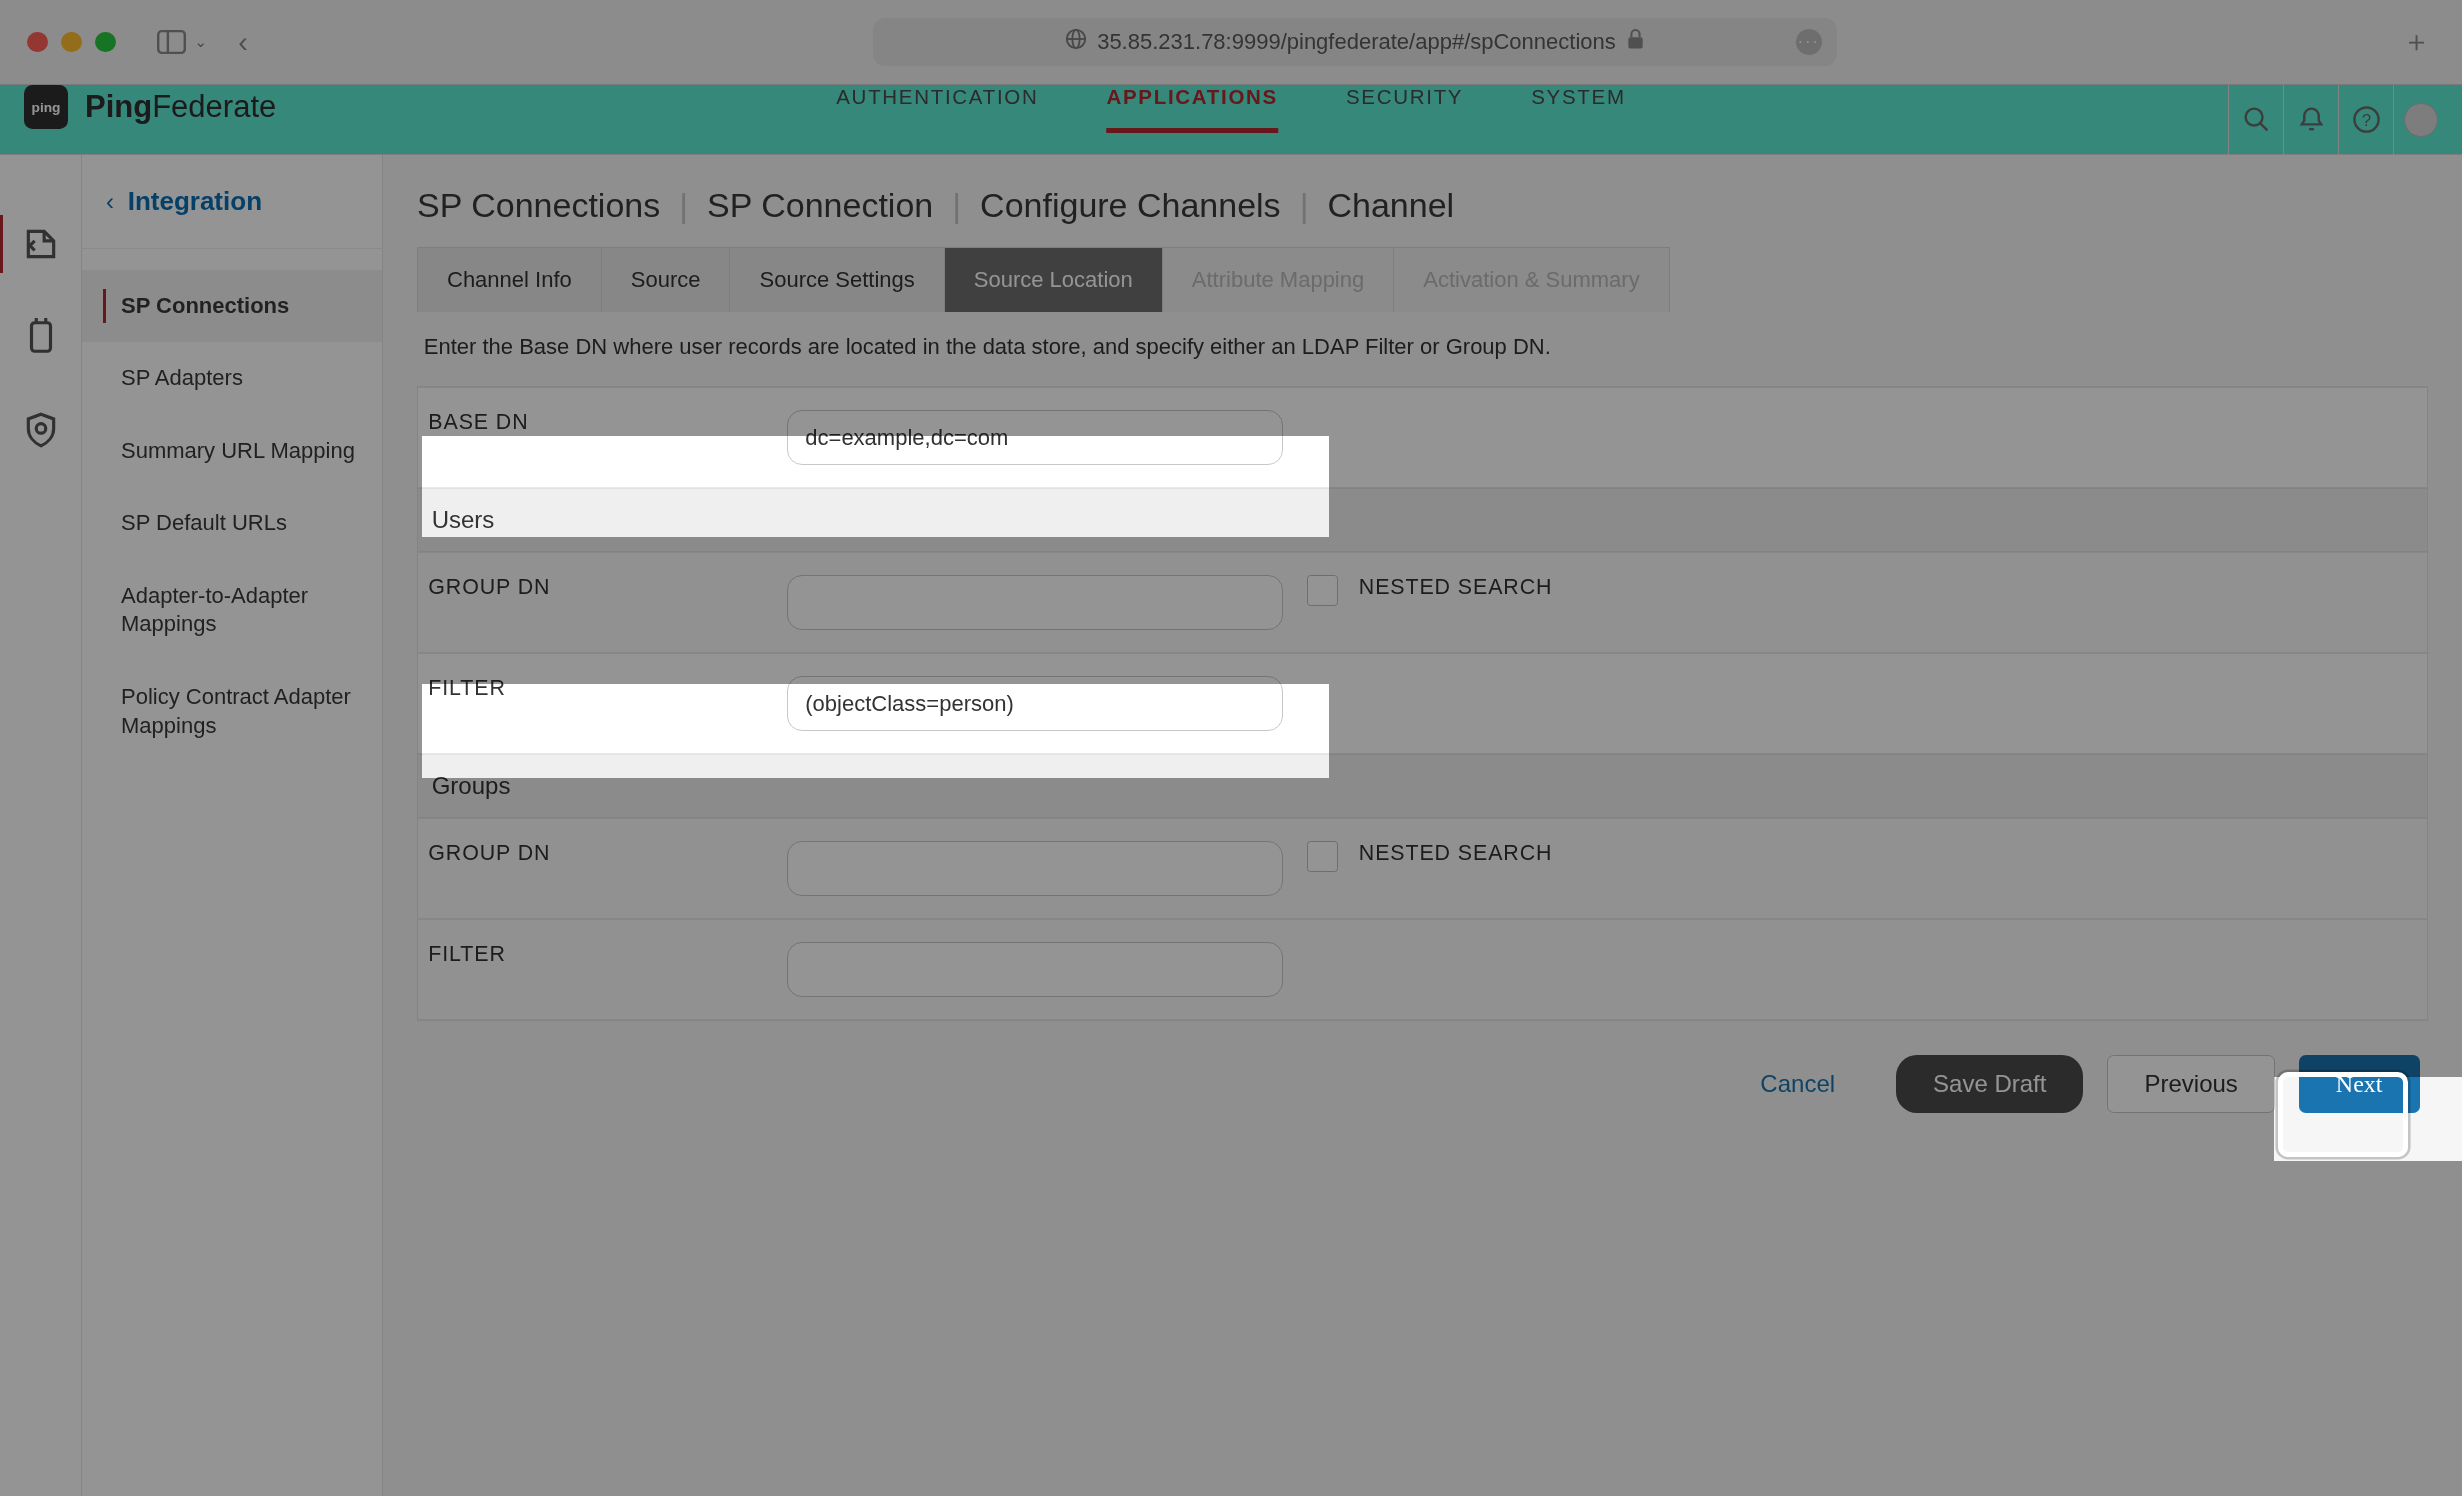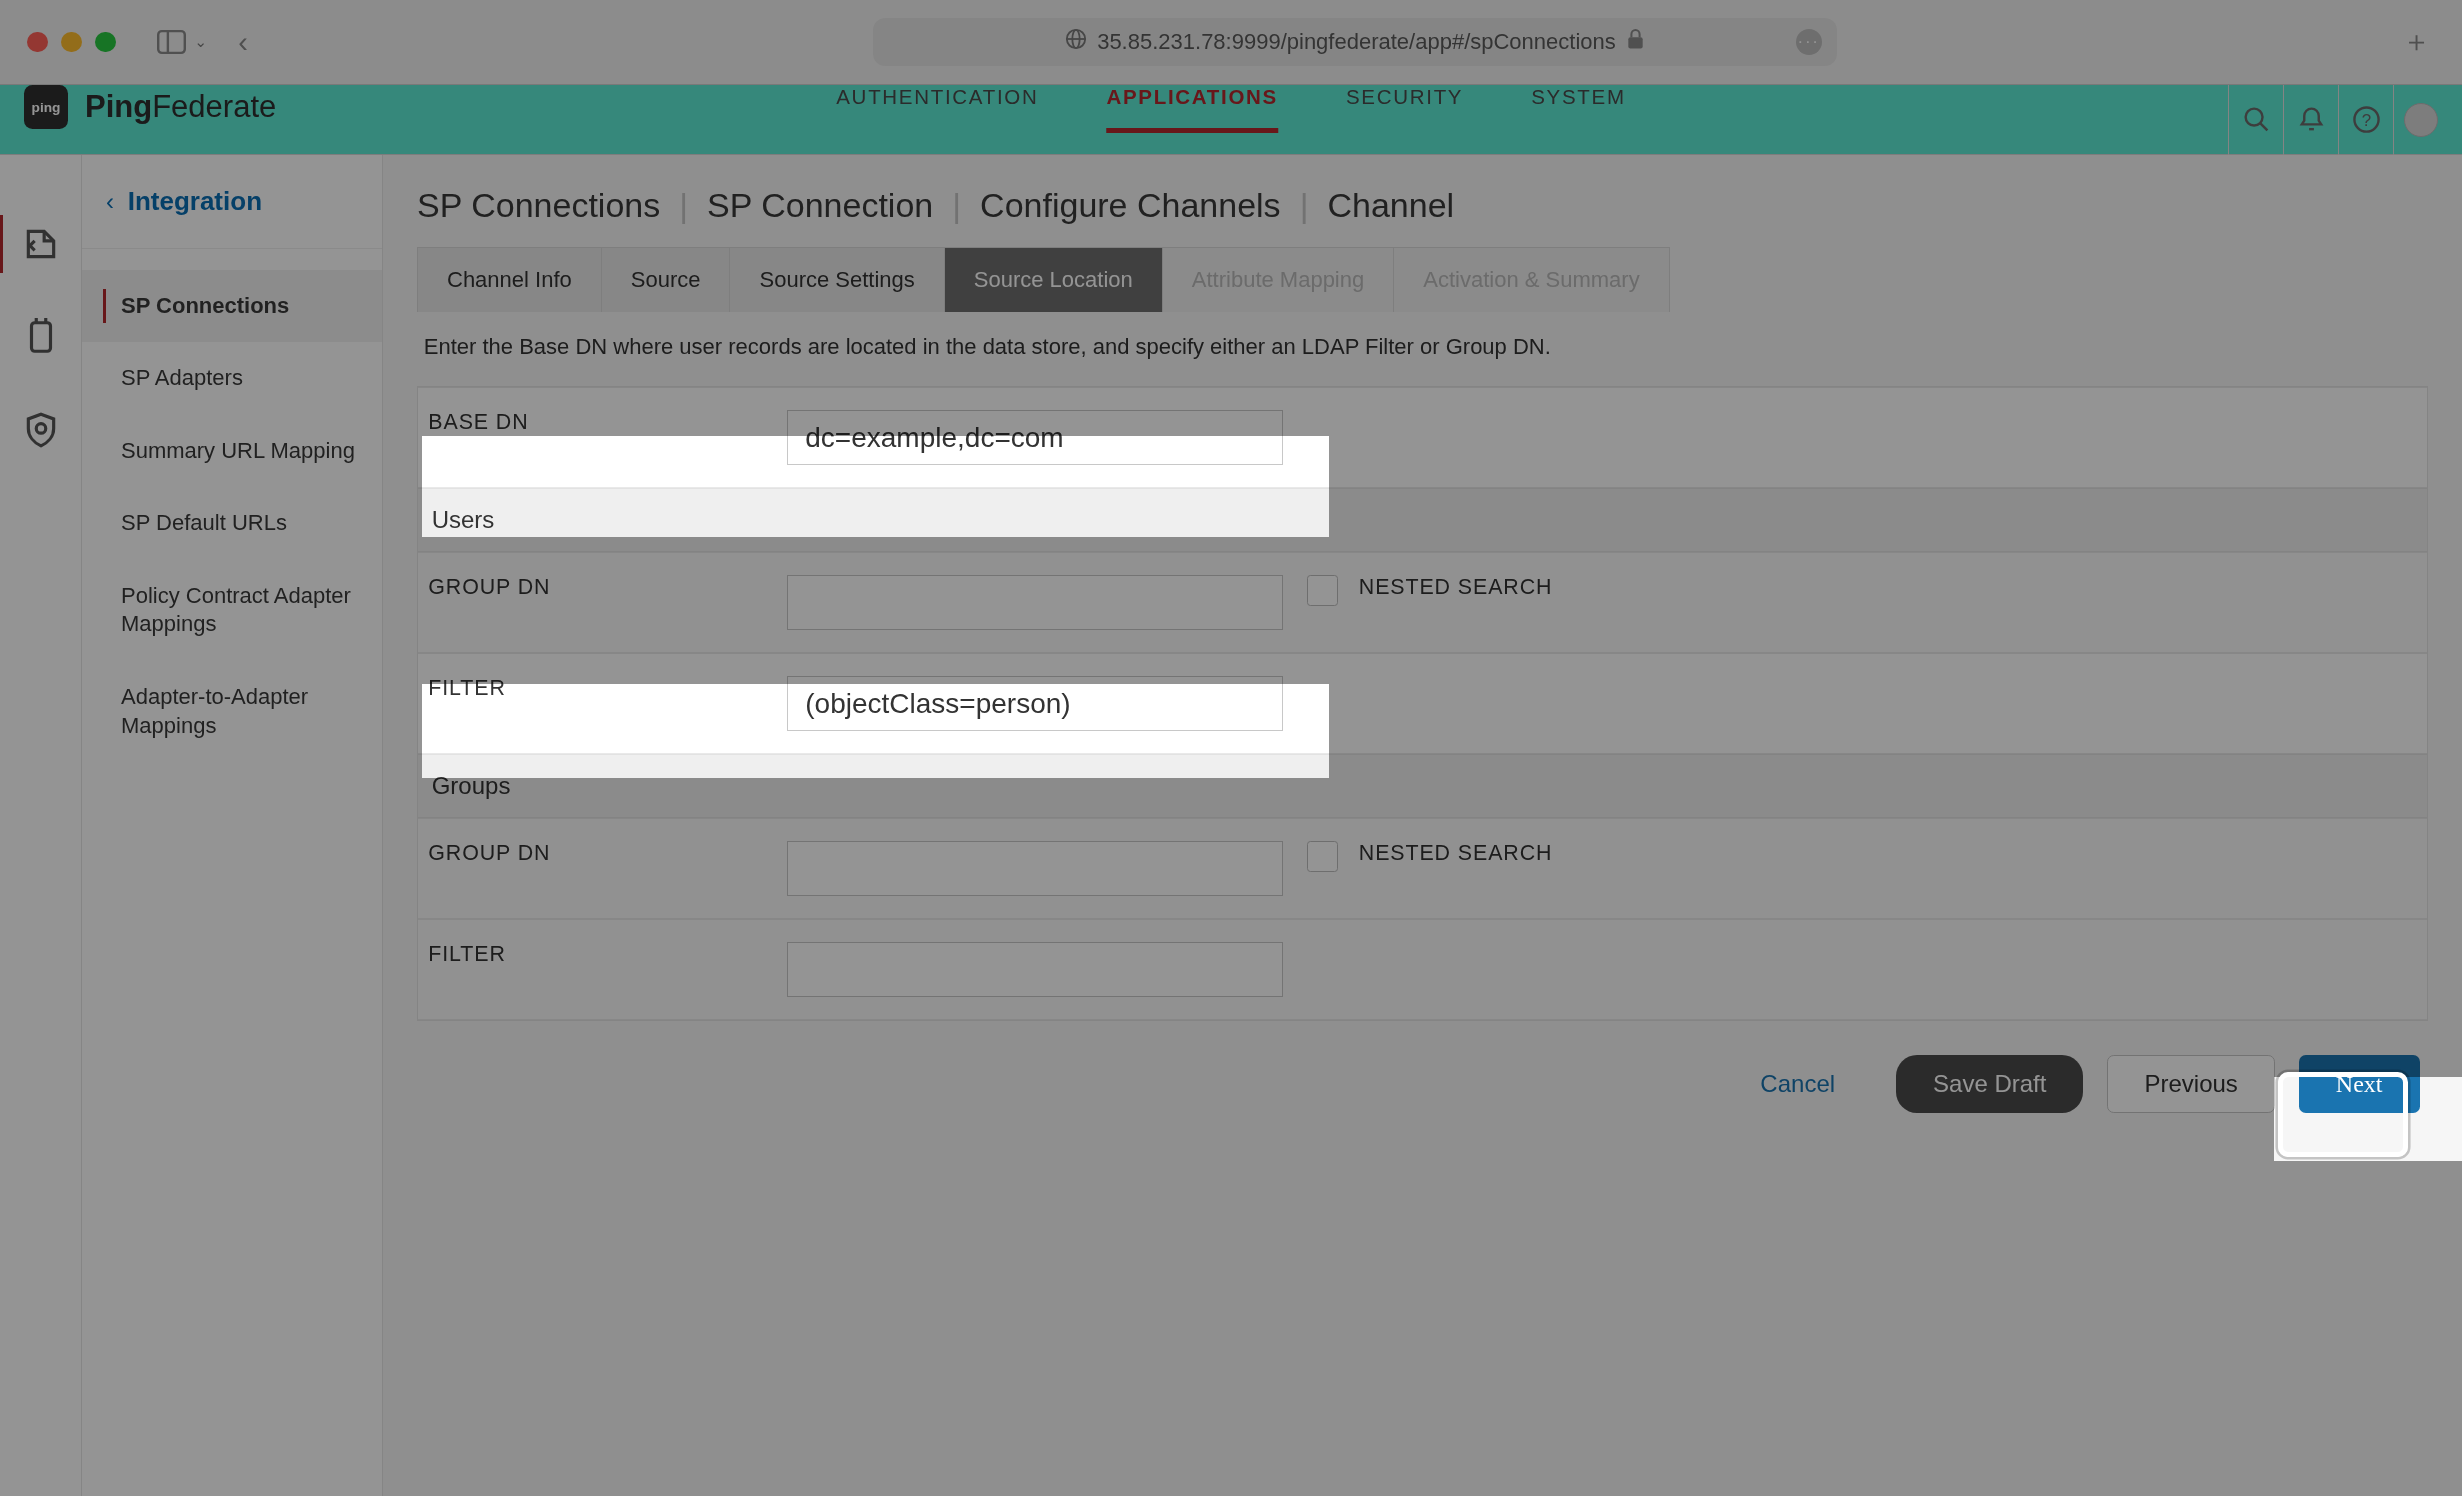--- a/index.html
+++ b/index.html
@@ -63,21 +63,21 @@
   .tab.active { background:#6f6f6f; color:#fff; }
   .tab.disabled { color:#b8b8b8; background:#efefef; cursor:default; }
 
   .panel { background:#fafafa; border:0.9px solid #e3e3e3; padding: 0; }
   .instr { font-size:22px; color:#333; padding: 22px 6.8px 26px 6.8px; }
 
   .form-row { display:flex; align-items:flex-start; border:0.9px solid #e9e9e9; border-left:none; border-right:none; padding: 22px 10.3px; background:#fafafa; }
   .form-row.section { background:#efefef; font-size:24px; color:#333; padding: 17px 13.7px; border:0.9px solid #e2e2e2; border-left:none; border-right:none; }
   .form-row.highlit { background:#ffffff; }
   .form-label { width: 359px; font-size:21.4px; letter-spacing:0.9px; color:#333; }
-  .form-input { width: 496px; height: 55px; border:0.9px solid #c8c8c8; border-radius:0; padding: 0 17px; font-size:28px; color:#333; background:#fff; }
+  .form-input { width: 496px; height: 55px; border:0.9px solid #c8c8c8; border-radius:15px; padding: 0 17px; font-size:22px; color:#333; background:#fff; }
   .chk { width:31px; height:31px; border:1.7px solid #bdbdbd; border-radius:3.4px; margin-left: 24px; margin-right: 20.5px; background:#fff; }
   .chk-label { font-size:21.4px; letter-spacing:0.9px; color:#333; }
 
   .footer-btns { display:flex; justify-content:flex-end; gap: 24px; padding: 34px 8.5px 8.5px 8.5px; }
   .btn { height: 58px; padding: 0 36px; border-radius:6.8px; font-size:24px; display:flex; align-items:center; justify-content:center; cursor:pointer; border:0.9px solid transparent; }
   .btn-link { color:#1a74b0; background:transparent; }
   .btn-dark { background:#4a4a4a; color:#fff;border-radius:21px; }
   .btn-outline { background:#fff; border:0.9px solid #c6c6c6; color:#333; }
   .btn-primary { background:#1a74b0; color:#fff;font-family:Liberation Serif, serif; }
 </style>
@@ -183,22 +183,22 @@
   <div class="sidebar">
     <div class="sidebar-header">
       <span class="chev">‹</span>
       <span class="title">Integration</span>
     </div>
     <div class="side-nav">
       <div class="side-item active">SP Connections</div>
       <div class="side-item">SP Adapters</div>
       <div class="side-item">Summary URL Mapping</div>
       <div class="side-item">SP Default URLs</div>
+      <div class="side-item">Adapter-to-Adapter Mappings</div>
       <div class="side-item">Policy Contract Adapter Mappings</div>
-      <div class="side-item">Adapter-to-Adapter Mappings</div>
     </div>
   </div>
 
   <div class="main">
     <div class="breadcrumb">
       <span>SP Connections</span>
         <span class="sep">|</span>
       <span>SP Connection</span>
         <span class="sep">|</span>
       <span>Configure Channels</span>

